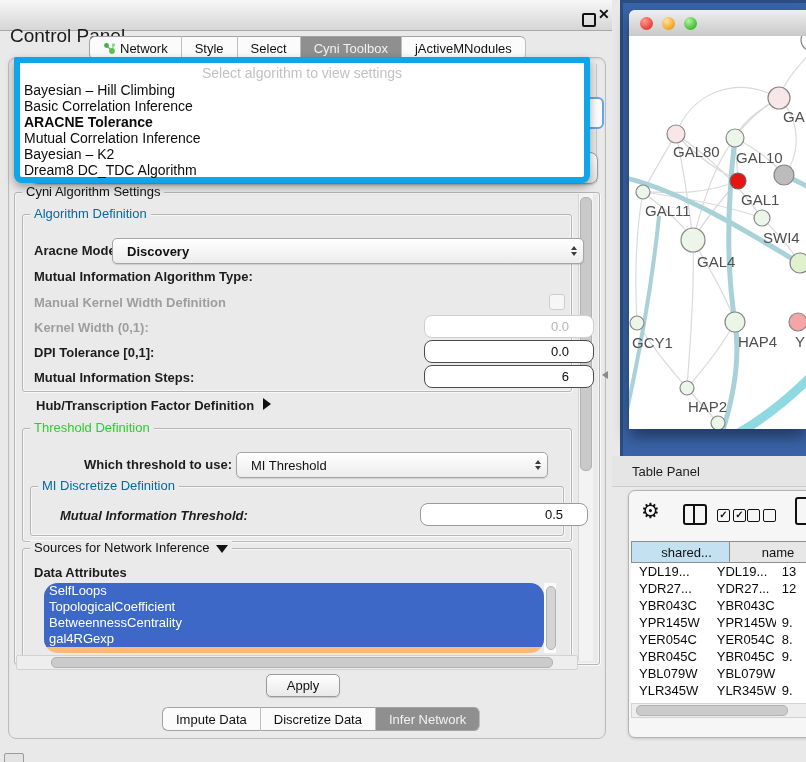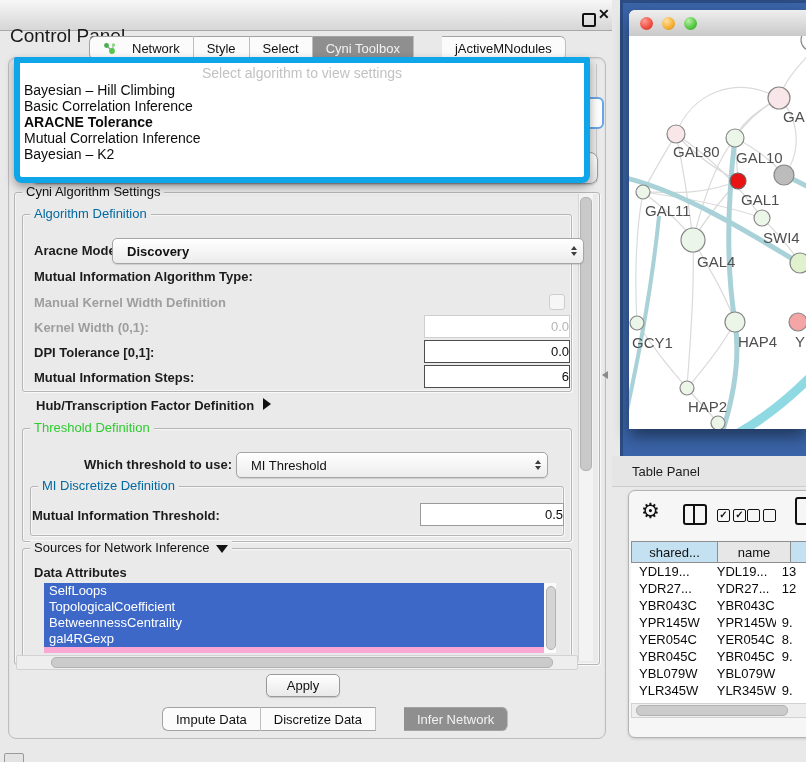--- a/index.html
+++ b/index.html
@@ -9,25 +9,25 @@
   
   .cp-titlebar{left:0;top:0;width:612px;height:30px;
     background:linear-gradient(#f7f7f7,#d6d6d6);border-bottom:1px solid #a8a8a8;}
   .cp-title{left:10px;top:25px;font-size:19px;color:#1a1a1a;}
   .float-ic{left:582px;top:13px;width:10px;height:10px;border:2px solid #111;border-radius:2px;}
   .close-ic{left:598px;top:6px;font-size:14px;font-weight:bold;color:#111;}
   .cp-body{left:8px;top:57px;width:596px;height:680px;background:#eaeaea;
     border:1px solid #bdbdbd;border-radius:8px;box-shadow:inset 0 1px 2px rgba(0,0,0,.10);}
   
   .tabbar{display:flex;height:22px;z-index:6;}
-  .tab{display:inline-flex;align-items:center;justify-content:center;gap:16px;height:22px;
+  .tab{display:inline-flex;align-items:center;justify-content:center;gap:4px;height:22px;
     background:#fbfbfb;border-top:1px solid #a2a2a2;border-bottom:1px solid #a2a2a2;
     border-right:1px solid #bdbdbd;font-size:13px;color:#111;padding:0 13px;cursor:default;}
   .tab:first-child{border-left:1px solid #a2a2a2;border-radius:6px 0 0 6px;}
-  .tab:last-child{border-radius:0 6px 6px 0;margin-left:28px;}
+  .tab:last-child{border-radius:0 6px 6px 0;}
   .tab.sel{background:#8f8f8f;color:#f2f2f2;}
   .netglyph{width:13px;height:13px;display:inline-block;}
   
   .dropdown{left:14px;top:57px;width:564px;height:114px;background:#fff;z-index:30;
     border:6px solid #0ea5e9;border-radius:2px 2px 8px 8px;box-shadow:0 4px 10px rgba(0,0,0,.35);}
   .dd-placeholder{top:2px;width:100%;text-align:center;font-size:14px;color:#c2c2c2;}
   .dd-items{left:4px;top:19px;right:4px;}
   .ditem{height:16px;line-height:16px;font-size:14px;color:#0c0c0c;white-space:nowrap;}
   .ditem.bold{font-weight:bold;}
   
@@ -48,35 +48,35 @@
   
   .combo{background:linear-gradient(#ffffff,#ececec);border:1px solid #a5a5a5;border-radius:5px;
     display:flex;align-items:center;font-size:13px;color:#111;padding-left:14px;
     box-shadow:0 1px 1px rgba(0,0,0,.12);}
   .spin{position:absolute;right:6px;top:50%;transform:translateY(-50%);display:flex;
     flex-direction:column;align-items:center;gap:2px;}
   .tri-up{width:0;height:0;border-left:3.5px solid transparent;border-right:3.5px solid transparent;border-bottom:4px solid #3c3c3c;}
   .tri-dn{width:0;height:0;border-left:3.5px solid transparent;border-right:3.5px solid transparent;border-top:4px solid #3c3c3c;}
   .tri-right{display:inline-block;width:0;height:0;border-top:6px solid transparent;border-bottom:6px solid transparent;border-left:8px solid #111;margin-left:9px;}
   .tri-down-b{display:inline-block;width:0;height:0;border-left:6px solid transparent;border-right:6px solid transparent;border-top:8px solid #111;margin-left:6px;vertical-align:-1px;}
-  .field{background:#fff;font-size:13px;color:#0c0c0c;display:flex;align-items:center;justify-content:flex-end;padding-right:0;}
+  .field{background:#fff;font-size:13px;color:#0c0c0c;display:flex;align-items:center;justify-content:flex-end;padding-right:24px;border-radius:8px;}
   .field.dark{border:1px solid #4d4d4d;}
   .field.normal{border:1px solid #9a9a9a;}
   .field.disabled{border:1px solid #cfcfcf;color:#b5b5b5;}
   .checkbox{width:14px;height:14px;border:1px solid #cdcdcd;border-radius:3px;background:#f6f6f6;}
   .btn{background:linear-gradient(#ffffff,#e9e9e9);border:1px solid #9a9a9a;border-radius:5px;
     font-size:13px;color:#111;display:flex;align-items:center;justify-content:center;
     box-shadow:0 1px 1px rgba(0,0,0,.15);}
   
   .vtrack{background:#f3f3f3;border-left:1px solid #d6d6d6;}
   .vthumb{background:#c9c9c9;border:1px solid #b2b2b2;border-radius:5px;}
   .htrack{background:#eeeeee;border:1px solid #d2d2d2;border-radius:2px;}
   .hthumb{background:#cbcbcb;border:1px solid #b2b2b2;border-radius:5px;}
   
-  .attrlist{background:#f9a8d4;overflow:hidden;}
+  .attrlist{background:#fdba74;overflow:hidden;border-radius:14px;}
   .attr{height:16px;line-height:16px;background:#3e68c8;color:#fff;font-size:13px;padding-left:5px;white-space:nowrap;}
   
   .split-arrow{left:602px;top:371px;width:0;height:0;border-top:4px solid transparent;border-bottom:4px solid transparent;border-right:6px solid #8a8a8a;}
   
   .bluepanel{left:620px;top:0;width:186px;height:456px;background:#3a64a8;
     box-shadow:inset 3px 0 0 #2b4d84, inset 0 3px 0 #2b4d84;}
   .netwin{left:629px;top:10px;width:177px;height:419px;border-radius:6px 0 0 0;
     box-shadow:0 8px 16px rgba(0,0,0,.45);overflow:hidden;background:#fff;}
   .net-titlebar{left:0;top:0;width:100%;height:26px;background:linear-gradient(#efefef,#c9c9c9);
     border-bottom:1px solid #9a9a9a;border-radius:6px 0 0 0;}
@@ -93,21 +93,21 @@
   .tp-toolbar{left:0;top:0;width:100%;height:48px;}
   .gear{left:12px;top:8px;font-size:21px;color:#111;}
   .spliticon{left:54px;top:13px;width:20px;height:17px;border:2px solid #111;border-radius:3px;}
   .spliticon::after{content:"";position:absolute;left:8px;top:0;width:2px;height:100%;background:#111;}
   .cb{width:11px;height:11px;border:1.5px solid #111;border-radius:2px;display:inline-block;
     font-size:10px;line-height:10px;text-align:center;color:#111;font-weight:bold;}
   .cbpair{left:88px;top:18px;display:flex;gap:3px;}
   .ubpair{left:118px;top:18px;display:flex;gap:3px;}
   .docicon{left:166px;top:6px;width:24px;height:24px;border:2.5px solid #111;border-radius:3px;background:#f6f6f6;}
   .thead{left:2px;top:50px;display:flex;height:22px;}
-  .th{border:1px solid #8e8e8e;border-left:none;font-size:13px;color:#111;display:flex;align-items:center;justify-content:center;}
+  .th{border:1px solid #8e8e8e;border-left:none;font-size:13px;color:#111;display:flex;align-items:center;justify-content:center;padding-left:12px;}
   .th:first-child{border-left:1px solid #8e8e8e;}
   .tbody{left:2px;top:72px;width:200px;height:140px;overflow:hidden;background:#fff;}
   .trow{display:flex;height:17px;line-height:17px;font-size:13px;color:#0a0a0a;}
   .td{white-space:nowrap;overflow:hidden;}
   
   .bl-icon{left:4px;top:753px;width:18px;height:12px;border:1px solid #9a9a9a;border-radius:2px;background:#e3e3e3;}
 </style>
 </head>
 <body>
 
@@ -153,20 +153,21 @@
   </div>
 
   <div class="abs dropdown">
     <div class="abs dd-placeholder">Select algorithm to view settings</div>
     <div class="abs dd-items" id="dd-items">
         <div class="ditem">Bayesian – Hill Climbing</div>
         <div class="ditem">Basic Correlation Inference</div>
         <div class="ditem bold">ARACNE Tolerance</div>
         <div class="ditem">Mutual Correlation Inference</div>
         <div class="ditem">Bayesian – K2</div>
+        <div class="ditem">Dream8 DC_TDC Algorithm</div>
       </div>
   </div>
 
   <div class="abs groupbox" style="left:14px;top:192px;width:584px;height:471px;"></div>
   <div class="abs grouplabel" style="left:22px;top:185px;">Cyni Algorithm Settings</div>
 
   <div class="abs vtrack" style="left:578px;top:194px;width:14px;height:467px;">
     <div class="abs vthumb" style="left:1px;top:3px;width:10px;height:272px;"></div>
   </div>
 
@@ -207,21 +208,21 @@
   <div class="abs combo" style="left:236px;top:452px;width:296px;height:24px;">
     <span>MI Threshold</span>
     <span class="spin">
         <span class="tri-up"></span>
         <span class="tri-dn"></span>
       </span>
   </div>
 
   <div class="abs groupbox" style="left:30px;top:486px;width:532px;height:48px;"></div>
   <div class="abs grouplabel blue" style="left:38px;top:479px;">MI Discretize Definition</div>
-  <div class="abs blabel" style="left:32px;top:508px;">Mutual Information Threshold:</div>
+  <div class="abs blabel" style="left:60px;top:508px;font-style:italic;">Mutual Information Threshold:</div>
   <div class="abs field normal" style="left:420px;top:503px;width:142px;height:21px;">0.5</div>
 
   <div class="abs groupbox" style="left:22px;top:548px;width:548px;height:112px;"></div>
   <div class="abs grouplabel" style="left:30px;top:541px;">
     <span>Sources for Network Inference</span><span class="tri-down-b"></span>
   </div>
   <div class="abs blabel" style="left:34px;top:565px;">Data Attributes</div>
   <div class="abs attrlist" style="left:44px;top:583px;width:500px;height:70px;" id="attr-list">
       <div class="attr">SelfLoops</div>
       <div class="attr">TopologicalCoefficient</div>

